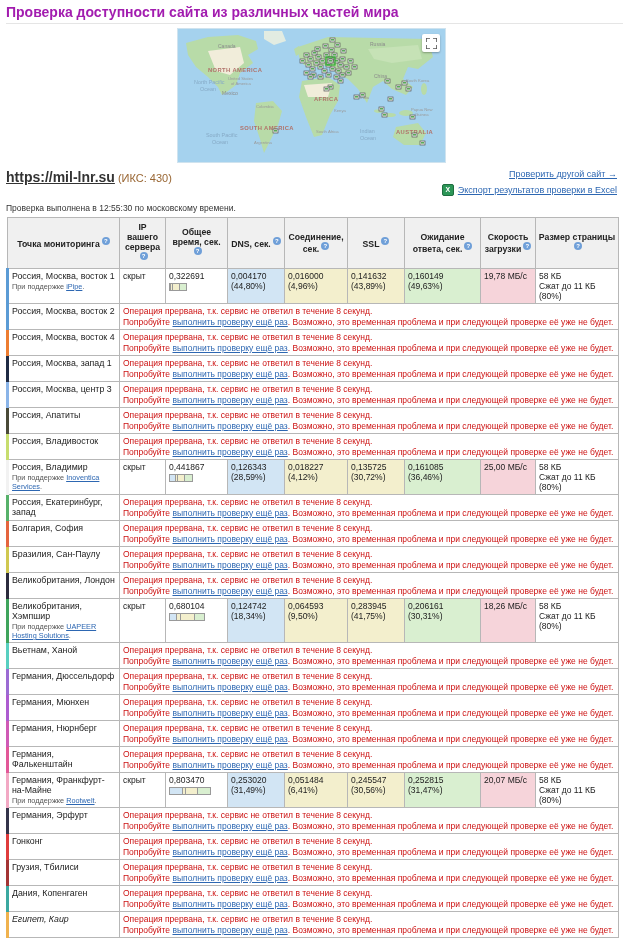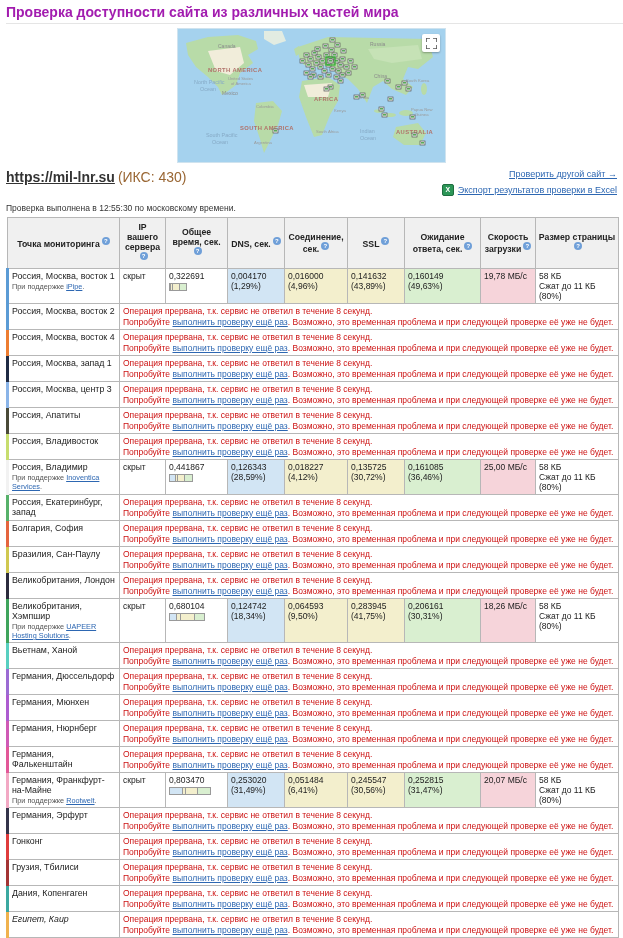--- a/index.html
+++ b/index.html
@@ -2,21 +2,21 @@
 <html><head>
 <meta charset="utf-8">
 <style>
   html,body{margin:0;padding:0;background:#fff;font-family:"Liberation Sans",sans-serif;color:#222;}
   .page{width:623px;margin:0;position:relative;}
   h1.title{font-size:14px;font-weight:bold;color:#a21caf;margin:4px 0 4px 6px;border-bottom:1px solid #e5e5e5;padding-bottom:3px;}
   .map-wrap{width:267px;height:133px;margin:2px auto 6px auto;position:relative;border:1px solid #cfe3ef;}
   .meta-row{display:flex;justify-content:space-between;align-items:flex-start;margin:4px 6px 2px 6px;}
   .url-block{font-size:9px;}
   .site-url{font-size:14px;font-weight:bold;color:#333;text-decoration:underline;margin-top:37px;}
-  .iks{font-size:14px;color:#996633;margin-left:3px;}
+  .iks{font-size:11px;color:#996633;margin-left:3px;}
   .checked{font-size:8.5px;color:#333;margin-top:18px;}
   .right-links{text-align:right;font-size:9px;}
   .blue-link{color:#2d67b2;text-decoration:underline;cursor:pointer;text-align:center;}
   .export-line{margin-top:5px;display:flex;align-items:center;justify-content:flex-end;gap:4px;}
   .xls-icon{display:inline-block;width:10px;height:10px;background:#2c9657;border:1px solid #1e6e3f;color:#fff;font-size:7px;font-weight:bold;line-height:10px;text-align:center;border-radius:2px;}
   table.results{border-collapse:collapse;margin:4px 6px 6px 6px;width:611px;table-layout:fixed;font-size:8.5px;}
   table.results th,table.results td{border:1px solid #b7b7b7;vertical-align:top;padding:2px 3px;word-wrap:break-word;}
   table.results th{background:#f0f0f0;font-size:8.7px;font-weight:bold;text-align:center;vertical-align:middle;padding:4px 2px;}
   .info-dot{display:inline-block;width:8px;height:8px;border-radius:50%;background:#6f9fd8;color:#fff;font-size:6px;line-height:8px;text-align:center;font-weight:bold;margin-left:2px;vertical-align:super;}
   td.name-cell{font-size:8.8px;padding-left:5px;}
@@ -362,21 +362,21 @@
           <td>скрыт</td>
           <td>
             <div>0,322691</div>
             <div class="mini-bar" style="width: 16px;">
               <span class="c-dns" style="width: 0.2064px;"></span>
               <span class="c-conn" style="width: 0.7936px;"></span>
               <span class="c-ssl" style="width: 7.0224px;"></span>
               <span class="c-wait" style="width: 7.9408px;"></span>
             </div>
           </td>
-          <td class="c-dns">0,004170 (1,29%)</td>
+          <td class="c-dns">0,004170 (44,80%)</td>
           <td class="c-conn">0,016000 (4,96%)</td>
           <td class="c-ssl">0,141632 (43,89%)</td>
           <td class="c-wait">0,160149 (49,63%)</td>
           <td class="c-speed">19,78 МБ/с</td>
           <td>
             <div>58 КБ</div>
             <div>Сжат до 11 КБ</div>
             <div>(80%)</div>
           </td>
         </tr>

